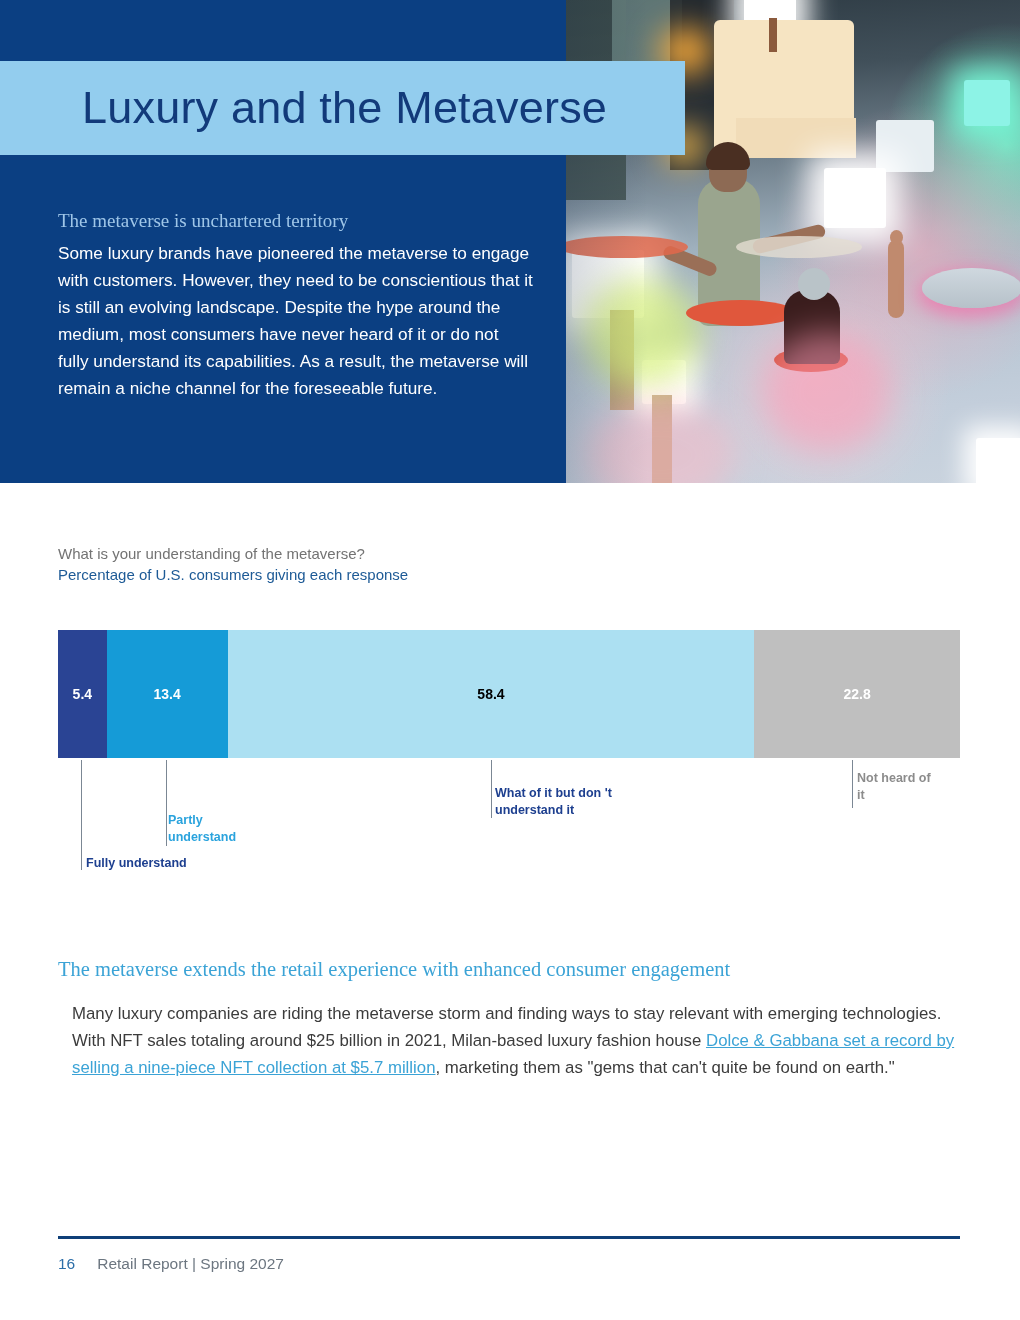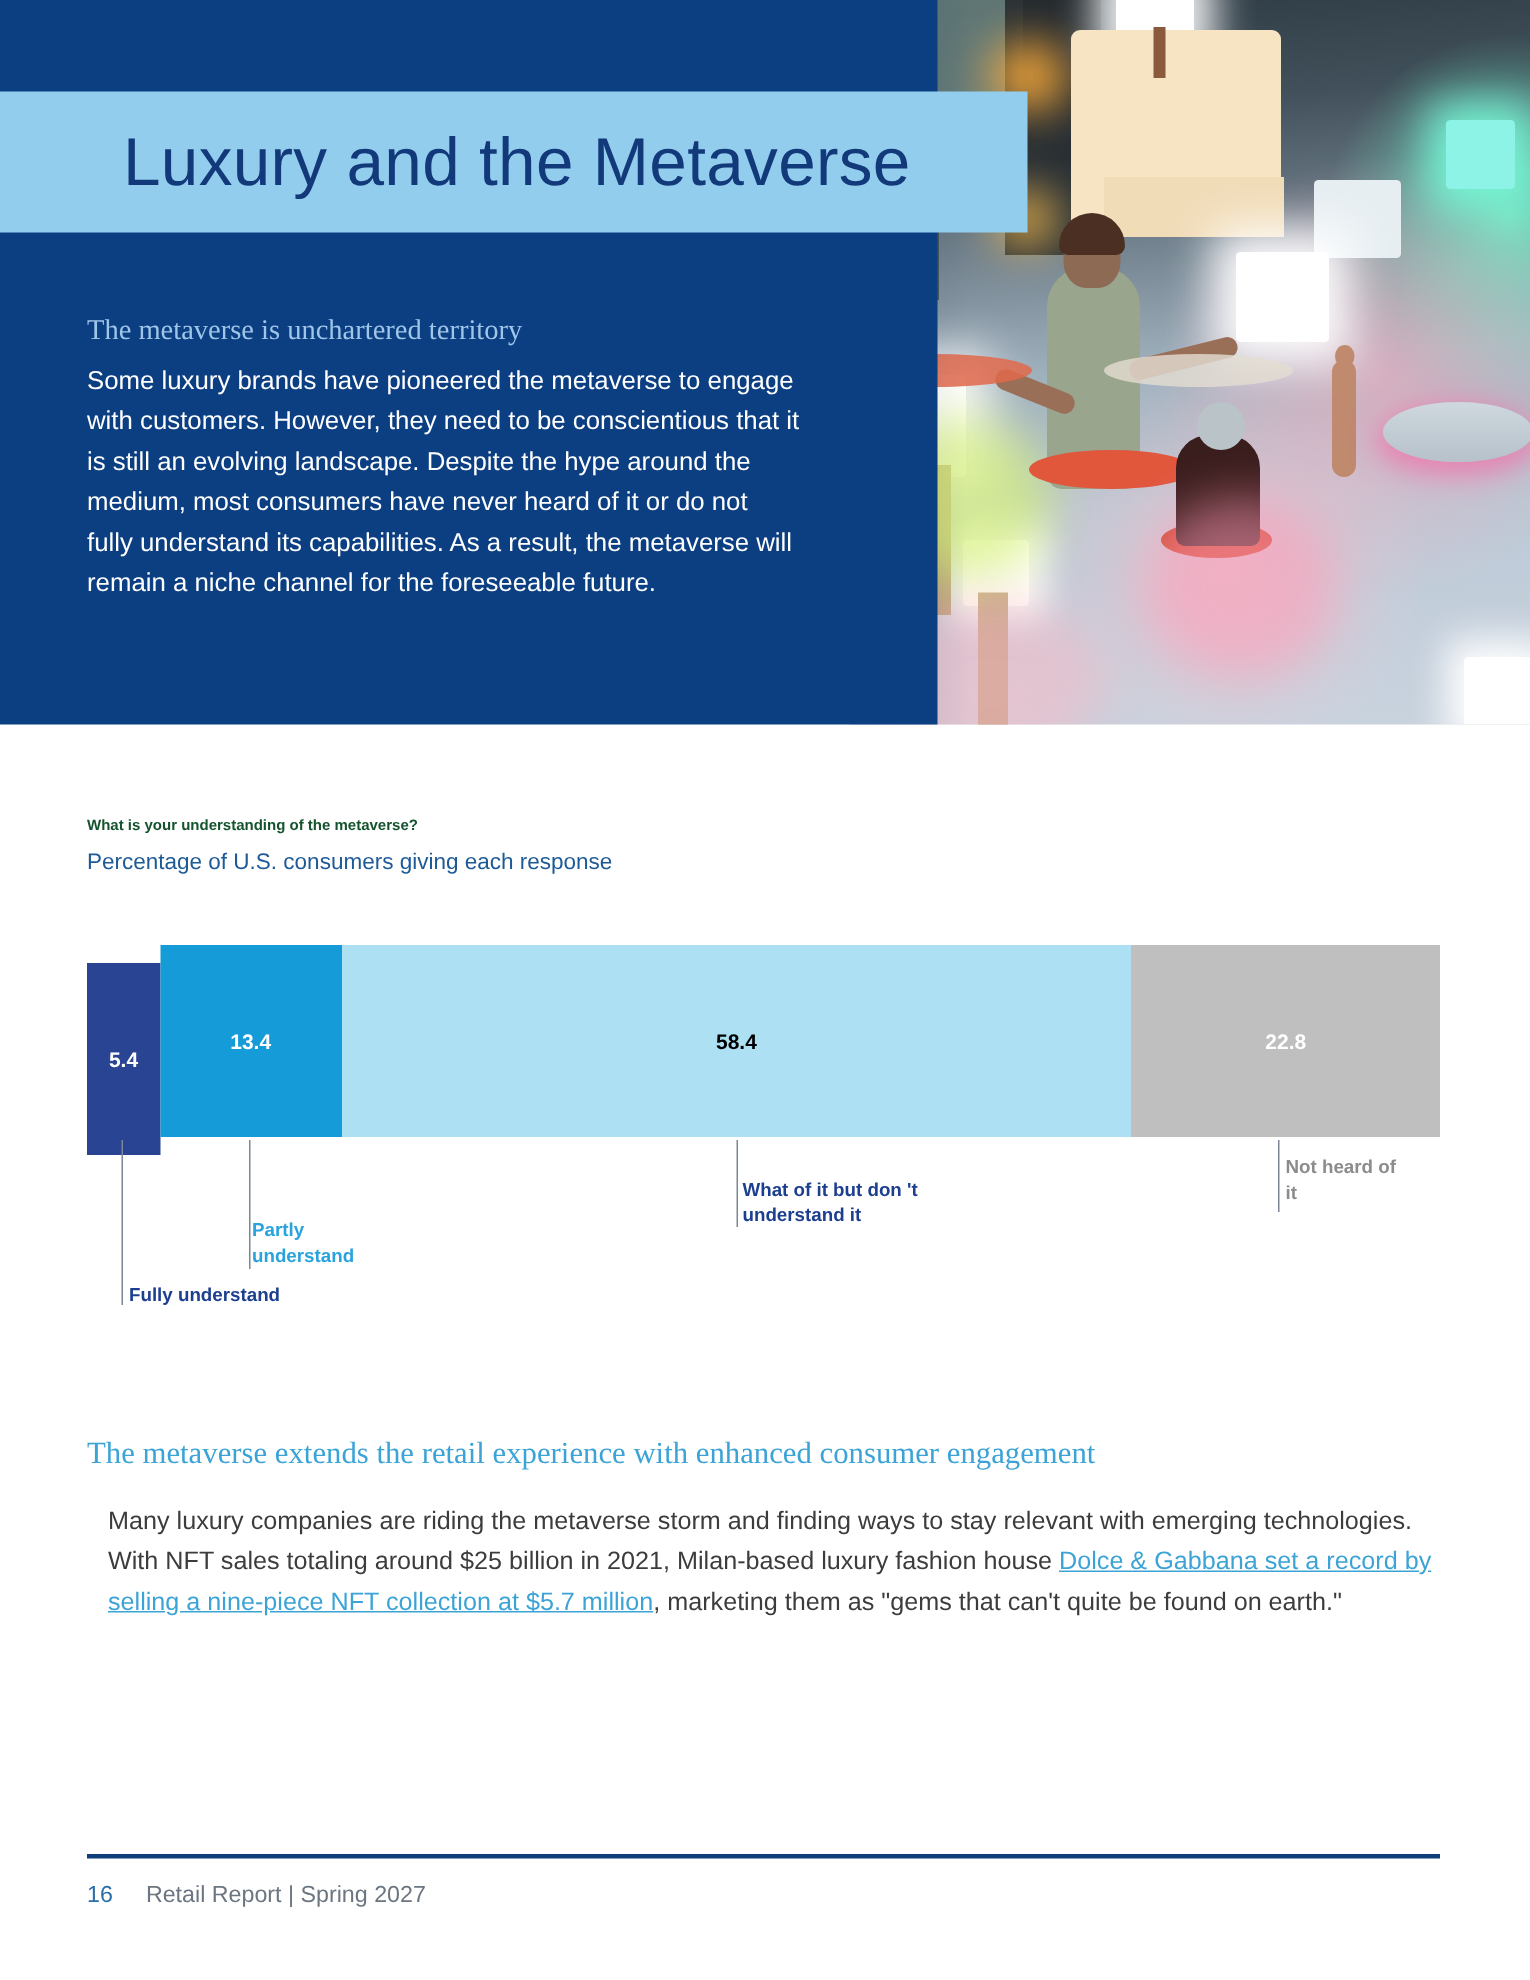--- a/index.html
+++ b/index.html
@@ -21,46 +21,46 @@
   }
   .hero-img:after{
     content:"";position:absolute;inset:0;
     background:linear-gradient(90deg,rgba(20,40,70,.18) 0%,rgba(20,40,70,0) 18%);
   }
   .sh{position:absolute;}
   .cube{background:#ffffff;border-radius:3px;filter:blur(.4px);}
   .glow{border-radius:50%;filter:blur(16px);}
 
   
-  .panel{position:absolute;left:0;top:0;width:625px;height:483px;background:#0b3f82;}
+  .panel{position:absolute;left:0;top:0;width:566px;height:483px;background:#0b3f82;}
   .title-band{
     position:absolute;left:0;top:61px;width:685px;height:94px;background:#93cdee;
     display:flex;align-items:center;
   }
   .title-band .title{
     margin-left:82px;font-size:45px;color:#123a7a;font-weight:400;letter-spacing:.2px;
     white-space:nowrap;
   }
   .panel-kicker{
     position:absolute;left:58px;top:210px;width:470px;
     font-family:"Liberation Serif", serif;font-size:19px;color:#9fc6e8;
   }
   .panel-body{
     position:absolute;left:58px;top:240px;width:475px;
     font-size:17.2px;line-height:27px;color:#ffffff;
   }
 
   
-  .chart-title{position:absolute;left:58px;top:545px;font-size:10px;font-weight:bold;color:#14532d;}
+  .chart-title{position:absolute;left:58px;top:545px;font-size:15px;font-weight:normal;color:#737373;}
   .chart-sub{position:absolute;left:58px;top:566px;font-size:15px;color:#1d5a96;}
 
   .bar{position:absolute;left:58px;top:630px;width:902px;height:128px;display:flex;}
   .seg{height:128px;display:flex;align-items:center;justify-content:center;
        font-size:14px;font-weight:bold;position:relative;}
-  .seg.s0{background:#2a4494;color:#ffffff;margin-top:12px;}
+  .seg.s0{background:#2a4494;color:#ffffff;}
   .seg.s1{background:#159bd7;color:#ffffff;}
   .seg.s2{background:#ace0f2;color:#000000;}
   .seg.s3{background:#bfbfbf;color:#ffffff;}
 
   .tick{position:absolute;width:1px;background:#7b8794;}
   .cap{position:absolute;font-size:12.5px;font-weight:bold;line-height:17px;}
 
   
   .sec-head{
     position:absolute;left:58px;top:958px;width:900px;

